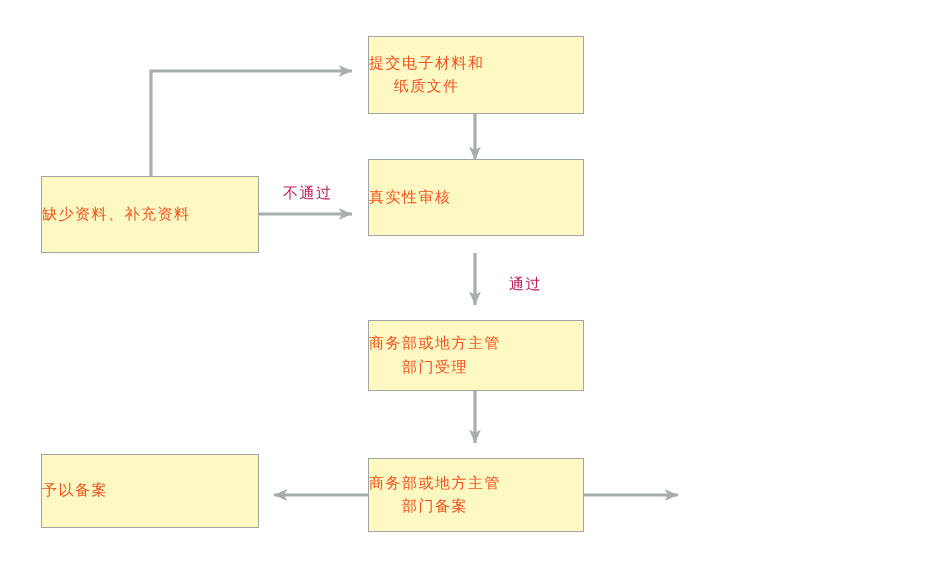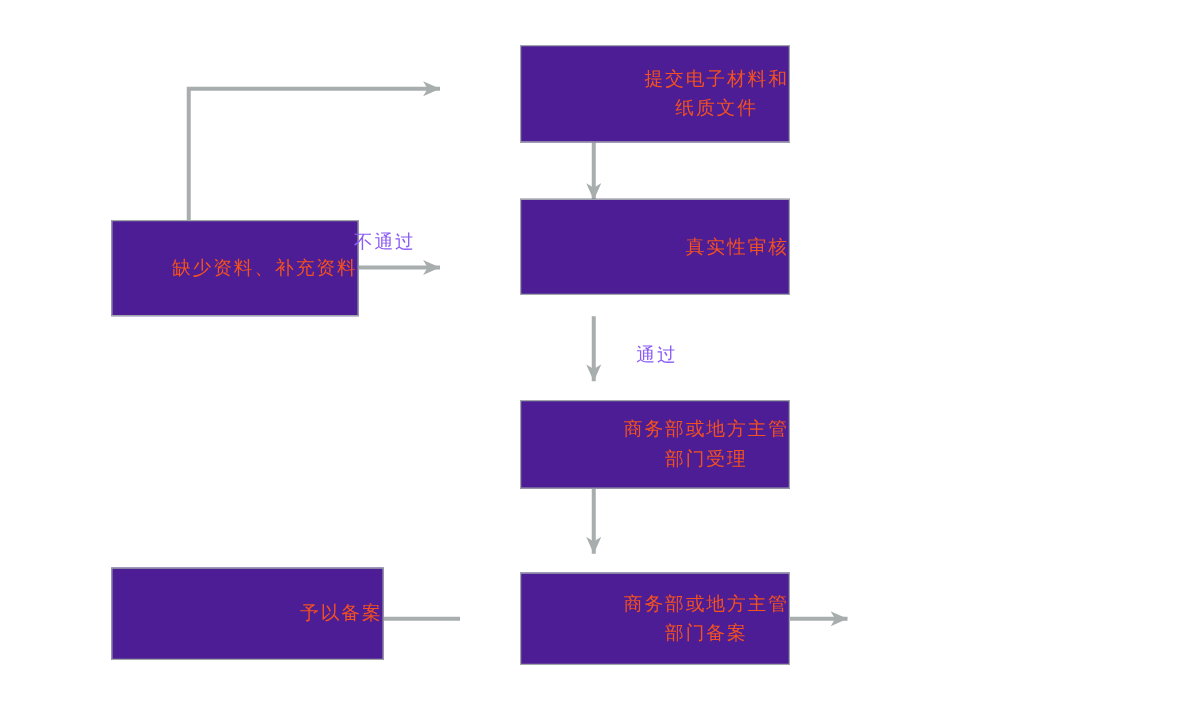--- a/index.html
+++ b/index.html
@@ -12,54 +12,53 @@
     width: 950px;
     height: 582px;
     background: #ffffff;
     overflow: hidden;
     font-family: "DejaVu Sans", "Liberation Sans", sans-serif;
   }
   .node {
     position: absolute;
     box-sizing: border-box;
     border: 1px solid #9ea6a8;
-    background: #4c1d95;
+    background: #fef9c3;
     display: flex;
     align-items: center;
-    justify-content: flex-end;
+    justify-content: flex-start;
     text-align: center;
-    margin-left: 48px;
   }
   .node-label {
     color: #f4511e;
     font-size: 15px;
     line-height: 1.55;
     letter-spacing: 1.5px;
     white-space: pre-line;
     font-weight: 400;
   }
   .edge-label {
     position: absolute;
-    color: #8b5cf6;
+    color: #be185d;
     font-size: 15px;
     letter-spacing: 1.5px;
     white-space: nowrap;
     font-weight: 400;
   }
   #edges {
     position: absolute;
     left: 0;
     top: 0;
     width: 950px;
     height: 582px;
     pointer-events: none;
   }
   
   #n-submit      { left: 368px; top: 36px;  width: 216px; height: 78px; }
-  #n-missing     { left: 41px;  top: 176px; width: 198px; height: 77px; padding-left: 25px; }
+  #n-missing     { left: 41px;  top: 176px; width: 218px; height: 77px; }
   #n-authcheck   { left: 368px; top: 159px; width: 216px; height: 77px; }
   #n-accept      { left: 368px; top: 320px; width: 216px; height: 71px; }
   #n-record      { left: 368px; top: 458px; width: 216px; height: 74px; }
   #n-approved    { left: 41px;  top: 454px; width: 218px; height: 74px; }
   #n-rejected    { left: 693px; top: 458px; width: 216px; height: 74px; }
   
   #lbl-fail { left: 283px; top: 184px; }
   #lbl-pass { left: 509px; top: 275px; text-align: center; }
 </style>
 </head>

